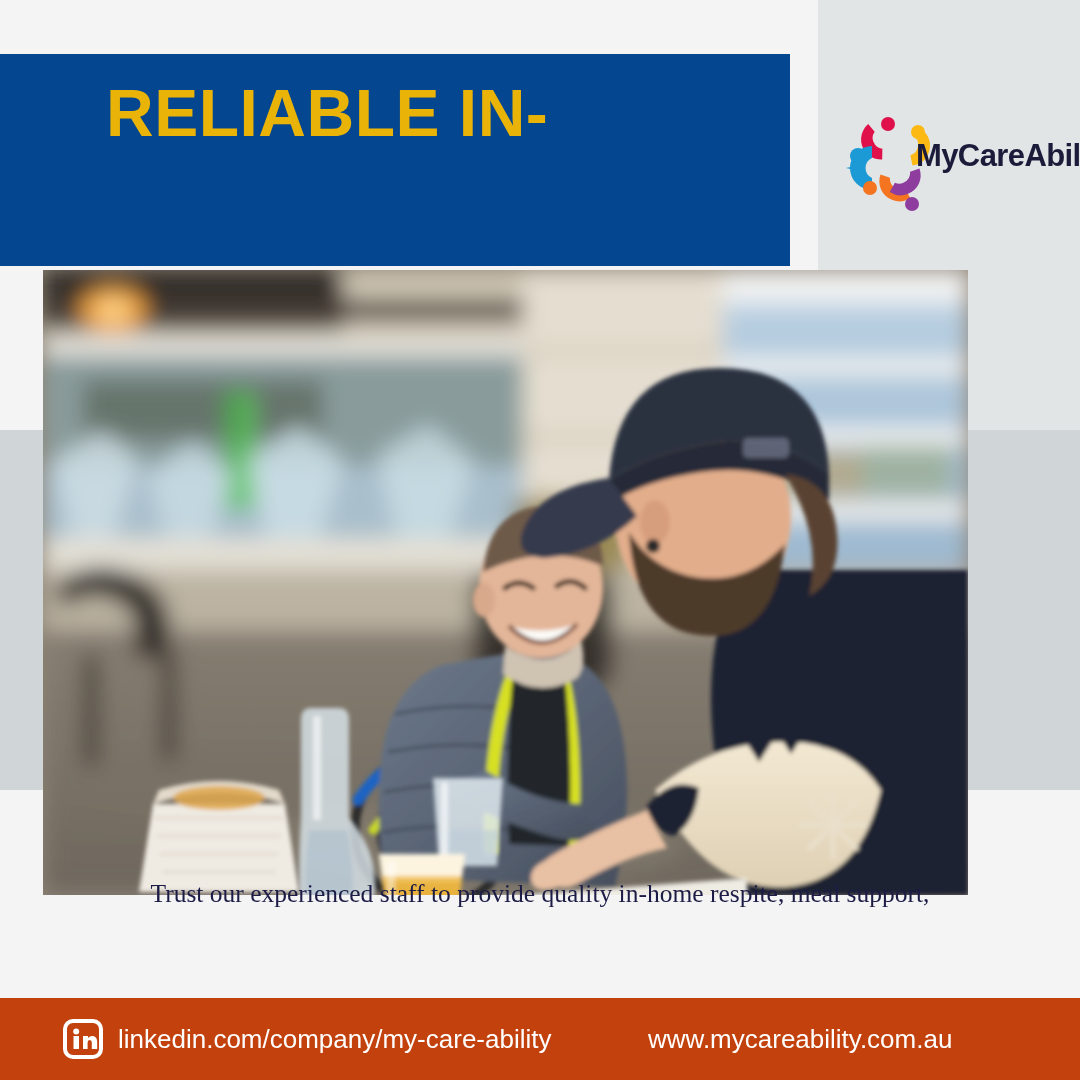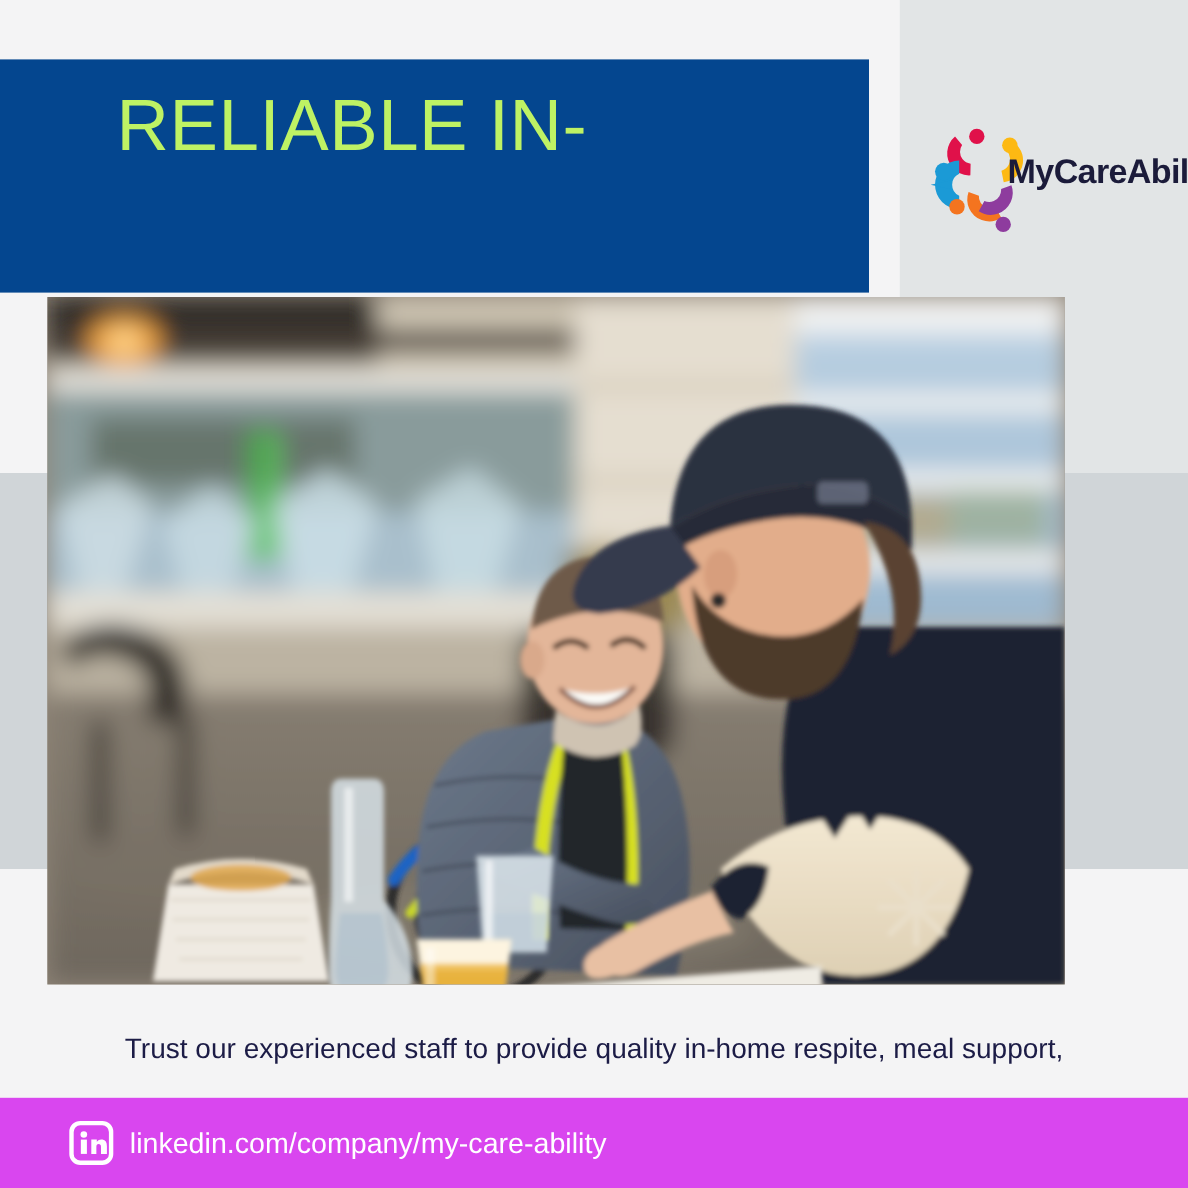--- a/index.html
+++ b/index.html
@@ -44,24 +44,24 @@
     position: absolute;
     left: 0; top: 54px;
     width: 790px; height: 212px;
     background: #04468f;
   }
   .title-text {
     position: absolute;
     left: 106px;
     top: 24px;
     width: 660px;
-    color: #bef264;
+    color: #eab308;
     font-size: 66px;
     line-height: 1.09;
-    font-weight: 400;
+    font-weight: 700;
     letter-spacing: 0.5px;
     font-family: "Liberation Sans", sans-serif;
     text-transform: uppercase;
   }
 
   
   .logo-wrap {
     position: absolute;
     left: 838px; top: 104px;
     width: 232px; height: 118px;
@@ -89,36 +89,36 @@
     left: 43px; top: 270px;
     width: 925px; height: 625px;
     overflow: hidden;
     background: #8e8477;
   }
   .photo svg { display: block; width: 100%; height: 100%; }
 
   
   .caption {
     position: absolute;
-    left: 60px; top: 936px;
+    left: 60px; top: 876px;
     width: 960px; height: 78px;
     color: #1c1c46;
     font-size: 25.5px;
     line-height: 1.42;
     text-align: center;
-    font-family: Liberation Sans, sans-serif;
+    font-family: Liberation Serif, serif;
   }
   .caption .cap-line { display: block; }
 
   
   .footer {
     position: absolute;
     left: 0; top: 998px;
     width: 1080px; height: 82px;
-    background: #d946ef;
+    background: #c2410c;
     text-decoration: underline;
   }
   .li-icon {
     position: absolute;
     left: 62px; top: 20px;
     width: 42px; height: 42px;
   }
   .li-text {
     position: absolute;
     left: 118px; top: 22px;
@@ -429,16 +429,17 @@
   </div>
 
   <div class="footer">
     <svg class="li-icon" viewBox="0 0 42 42">
       <rect x="3" y="3" width="36" height="36" rx="8" ry="8" fill="none" stroke="#ffffff" stroke-width="4"></rect>
       <rect x="11.5" y="18" width="5.5" height="13" fill="#ffffff"></rect>
       <circle cx="14.2" cy="13.4" r="3" fill="#ffffff"></circle>
       <path d="M21 31 l0 -13 l5 0 l0 2 q2 -2.6 5.2 -2 q4 0.8 4 6 l0 7 l-5.4 0 l0 -6.4 q0 -2.6 -2.2 -2.6 q-2 0 -2 2.6 l0 6.4 Z" fill="#ffffff"></path>
     </svg>
     <div class="li-text">linkedin.com/company/my-care-ability</div>
+    <div class="site-text">www.mycareability.com.au</div>
 
   </div>
 
 </div>
 
 </body></html>

